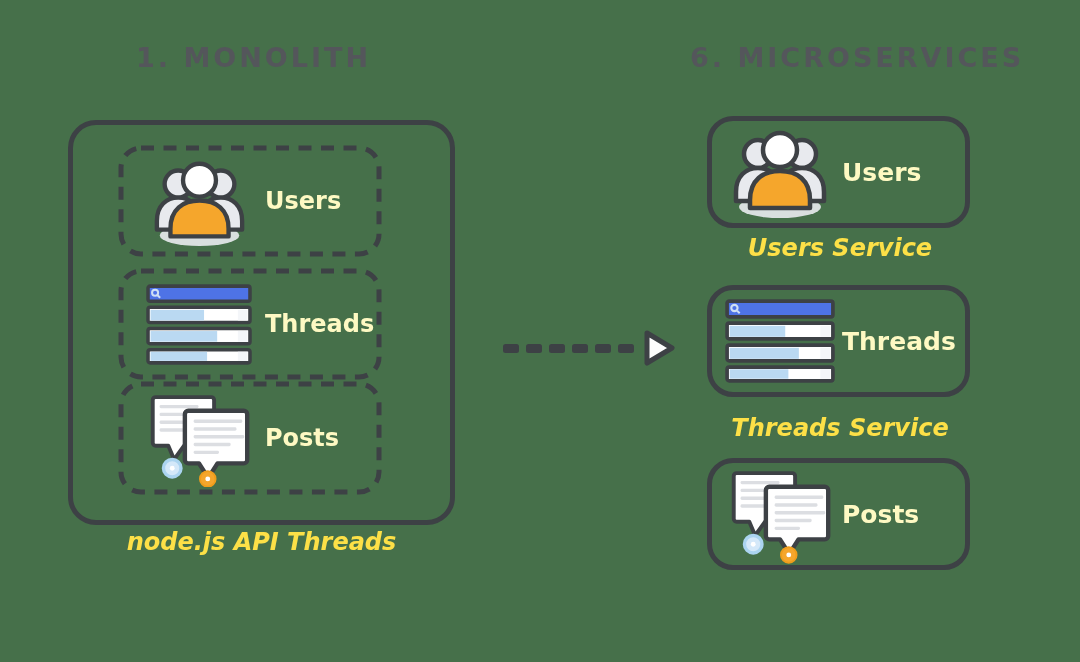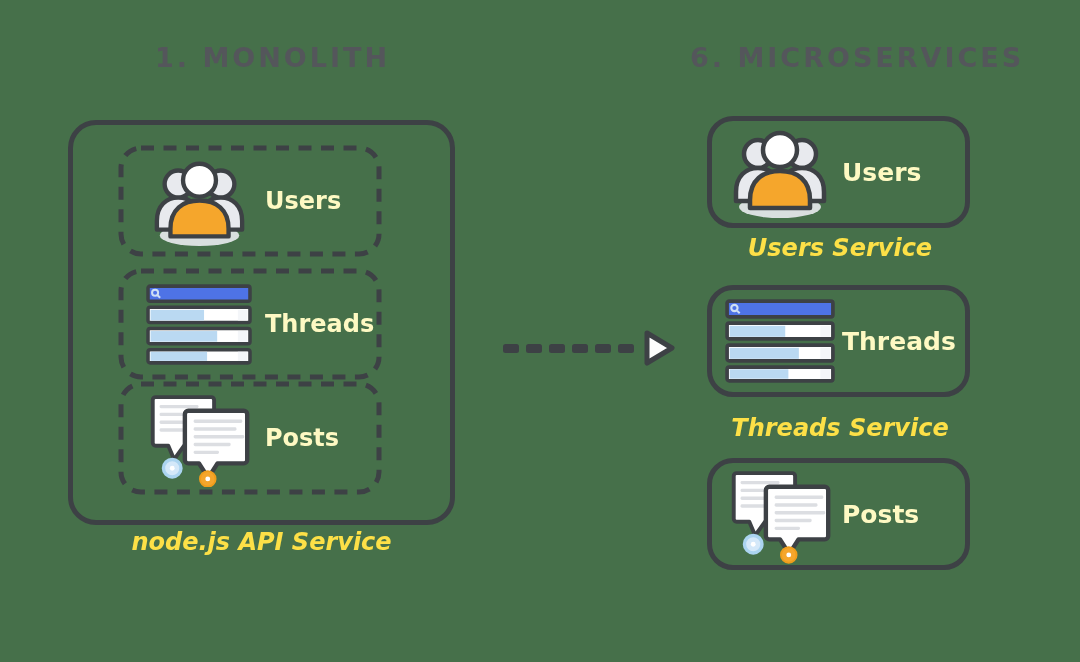--- a/index.html
+++ b/index.html
@@ -14,21 +14,21 @@
 
   .heading{
     position:absolute;
     font-weight:bold;
     font-size:27px;
     letter-spacing:3px;
     color:#54565b;
     text-align:center;
     white-space:nowrap;
   }
-  .mono-heading{left:79px;top:42px;width:387px;}
+  .mono-heading{left:60px;top:42px;width:387px;}
   .micro-heading{left:690px;top:42px;width:305px;}
 
   .mono-box{
     position:absolute;left:68px;top:120px;width:387px;height:405px;
     border:5px solid #3d4145;border-radius:28px;box-sizing:border-box;
   }
 
   .module{
     position:absolute;width:264px;height:112px;
     display:flex;align-items:center;
@@ -180,21 +180,21 @@
       <rect x="3" y="3" width="258" height="108" rx="20" fill="none" stroke="#3d4145" stroke-width="5" stroke-dasharray="13 9.5"></rect>
     </svg>
     <div class="icon-slot">
       <svg width="113" height="98">
           <use href="#icon-posts"></use>
         </svg>
     </div>
     <div class="module-label">Posts</div>
   </div>
 
-  <div class="caption mono-caption">node.js API Service</div>
+  <div class="caption mono-caption">node.js API Threads</div>
 
   <div class="arrow">
     <span class="dash"></span>
     <span class="dash"></span>
     <span class="dash"></span>
     <span class="dash"></span>
     <span class="dash"></span>
     <span class="dash"></span>
     <svg class="head" width="33" height="38">
       <polygon points="4,4 29,19 4,34" fill="#fdfdfd" stroke="#3d4145" stroke-width="5" stroke-linejoin="round"></polygon>

